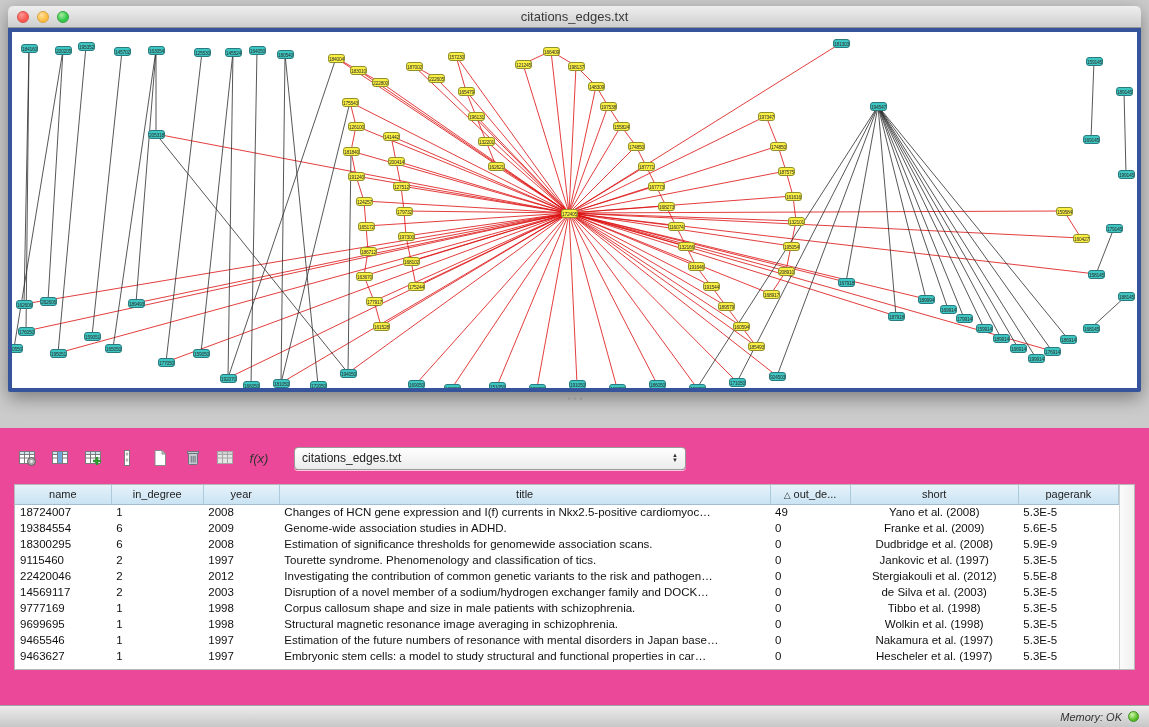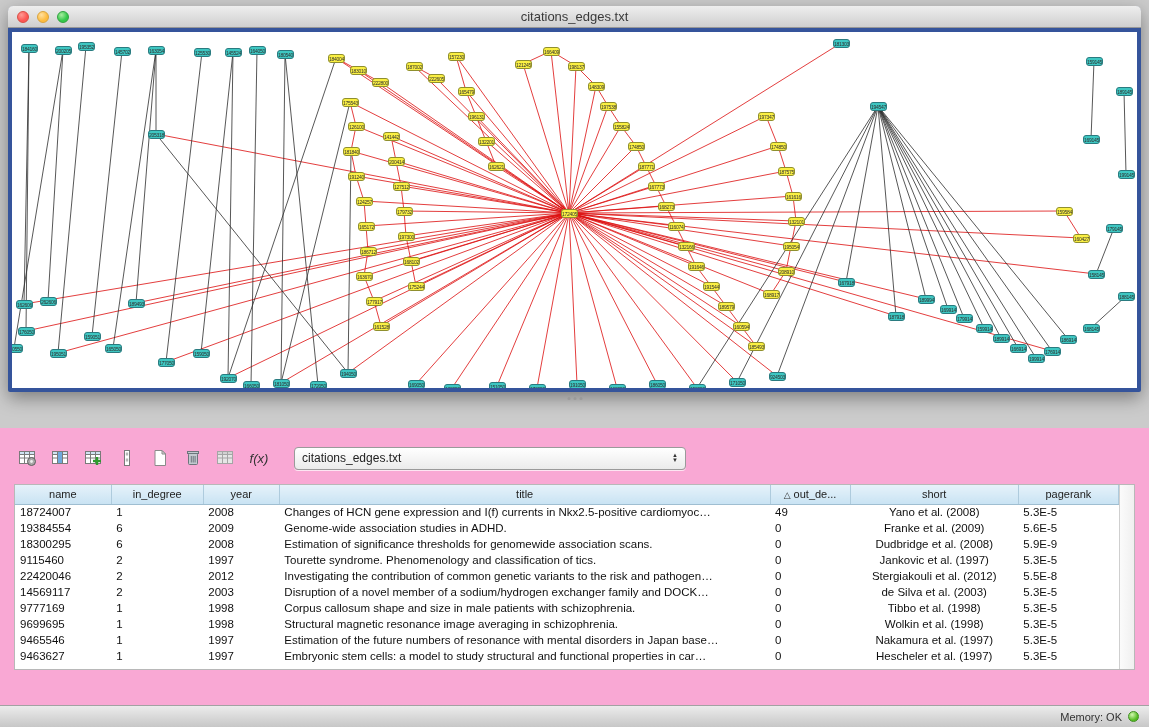--- a/index.html
+++ b/index.html
@@ -28,42 +28,42 @@
   
   .panel-header { position:absolute; top:407px; left:0; width:100%; height:20px;
     background:linear-gradient(#f2f2f2,#cdcdcd); border-top:1px solid #adadad; border-bottom:1px solid #9b9b9b;
     display:flex; align-items:center; padding:0 12px; }
   .panel-title { font-size:12px; color:#2e2e2e; }
   .panel-hdr-icons { margin-left:auto; display:flex; align-items:center; gap:12px; }
   .float-ic { width:11px; height:11px; border:1.5px solid #444; position:relative; }
   .float-ic::after { content:""; position:absolute; right:-1px; top:-1px; width:4px; height:4px; background:#444; }
   .close-ic { font-size:13px; font-weight:bold; color:#222; line-height:11px; cursor:default; }
 
-  .panel-body { position:absolute; top:428px; left:0; width:100%; height:277px; background:#f9a8d4; }
+  .panel-body { position:absolute; top:428px; left:0; width:100%; height:277px; background:#ec4899; }
   .toolbar { position:absolute; top:16px; left:16px; height:28px; display:flex; align-items:center; gap:9px; }
   .tool { width:24px; height:22px; display:flex; align-items:center; justify-content:center; }
   .tool .fx { font-size:13px; font-style:italic; color:#333; }
   .net-select { width:392px; height:23px; margin-left:14px; border:1px solid #9a9a9a; border-radius:4px;
     background:linear-gradient(#ffffff,#ebebeb); display:flex; align-items:center; padding:0 7px; box-shadow:0 1px 0 rgba(255,255,255,.7); }
   .net-select .val { flex:1; font-size:12px; color:#222; }
   .sel-arrows { display:flex; flex-direction:column; align-items:center; line-height:5px; font-size:6px; color:#333; }
 
   .table-wrap { position:absolute; top:56px; left:14px; right:14px; height:186px; background:#fff; border:1px solid #b8b8b8; }
   table.ntable { border-collapse:collapse; table-layout:fixed; width:calc(100% - 15px); }
   .ntable th { height:19px; font-size:11px; font-weight:normal; color:#222; text-align:center;
     background:linear-gradient(#e6f2fa,#c9e3f3); border-right:1px solid #aecbdd; border-bottom:1px solid #9fbed1; overflow:hidden; white-space:nowrap;margin-left:14px; }
   .ntable td { height:16px; font-size:11.5px; color:#101010; padding:0 5px; overflow:hidden; white-space:nowrap; }
   .ntable td.c-center { text-align:center; }
   .sort-tri { font-size:9px; margin-right:3px; color:#333; }
   .scroll-track { position:absolute; top:0; right:0; bottom:0; width:15px; border-left:1px solid #cfcfcf; background:linear-gradient(90deg,#fbfbfb,#f0f0f0); }
 
   .statusbar { position:absolute; bottom:0; left:0; width:100%; height:22px;
     background:linear-gradient(#ececec,#c7c7c7); border-top:1px solid #a2a2a2;
     display:flex; align-items:center; justify-content:flex-end; padding:0 10px; gap:6px; }
-  .mem-label { font-size:11px; color:#333; }
+  .mem-label { font-size:11px; color:#333;font-style:italic; }
   .status-dot { width:11px; height:11px; border-radius:50%; border:1px solid #3f8f1f;
     background:radial-gradient(circle at 35% 30%, #d2f7b0, #55bb22 65%); }
 
   .divider-grip { position:absolute; top:397px; left:50%; transform:translateX(-50%); display:flex; gap:3px; }
   .divider-grip i { width:3px; height:3px; border-radius:50%; background:#9a9a9a; display:block; }
 </style>
 </head>
 <body>
 
 <div class="desktop">

